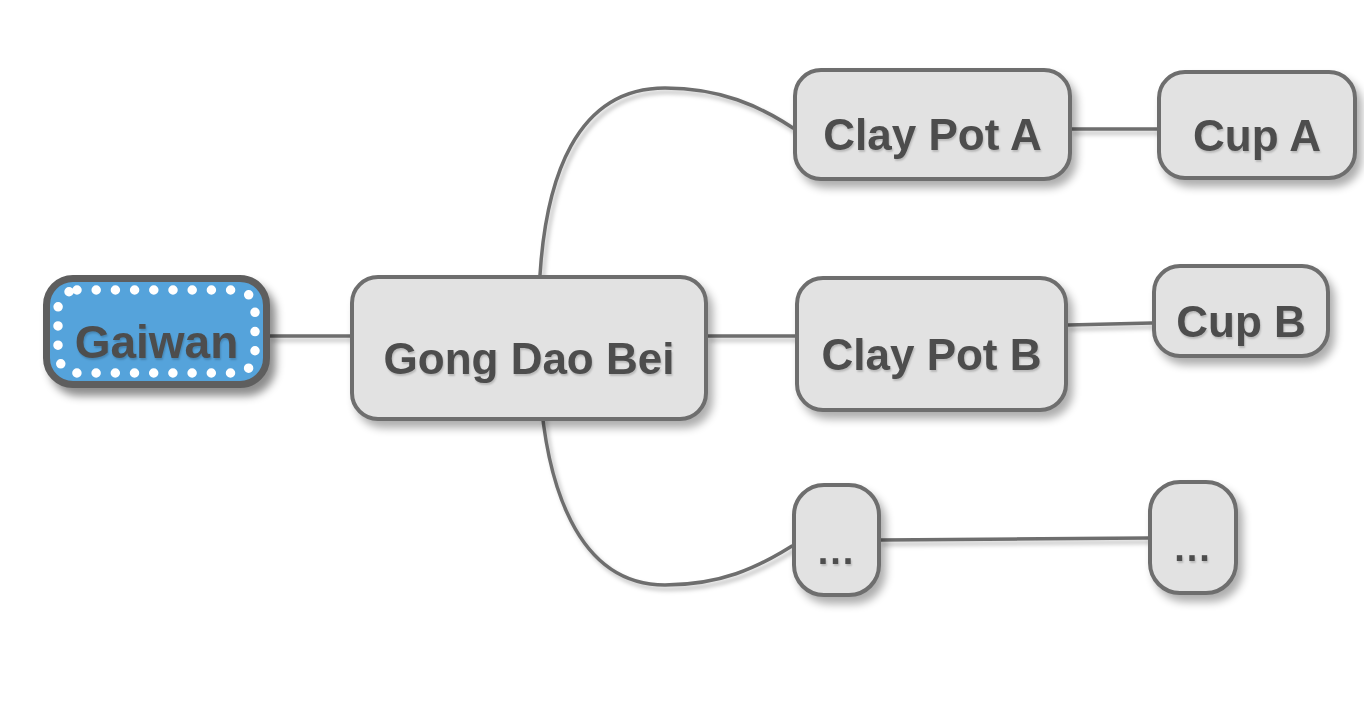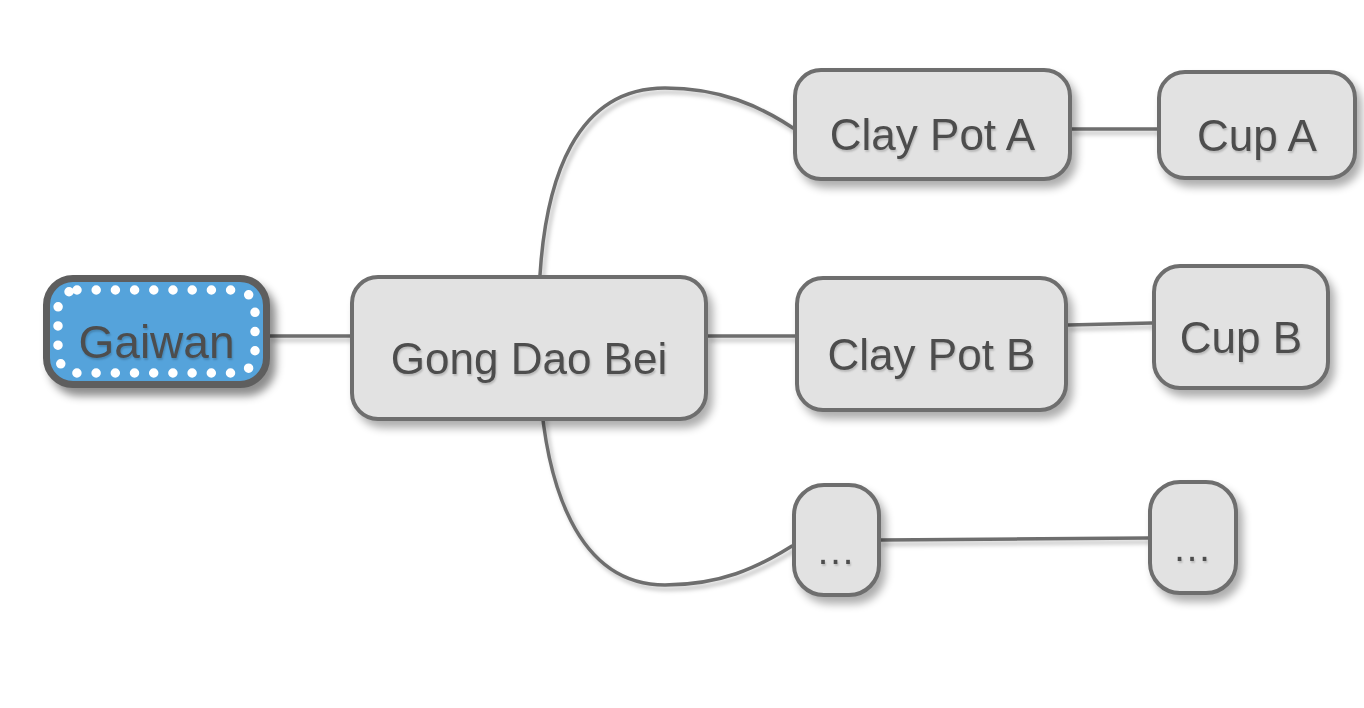--- a/index.html
+++ b/index.html
@@ -31,21 +31,21 @@
     display: flex;
     align-items: center;
     justify-content: center;
     background: #e2e2e2;
     border: 4px solid #6e6e6e;
     border-radius: 28px;
     box-shadow: 5px 7px 8px rgba(0,0,0,0.32);
     cursor: default;
   }
   .node .label {
-    font-weight: normal;
+    font-weight: bold;
     font-size: 44px;
     color: #4d4d4d;
     text-shadow: 1px 2px 2px rgba(0,0,0,0.18);
     white-space: nowrap;
     line-height: 1;
     margin-top: 21px;
   }
   
   #n-gaiwan {
     background: #55a3db;
@@ -59,21 +59,21 @@
     left: 0; top: 0;
     width: 100%; height: 100%;
     pointer-events: none;
   }
   
   #n-gaiwan      { left: 43px;   top: 275px; width: 227px; height: 113px; }
   #n-gongdaobei  { left: 350px;  top: 275px; width: 358px; height: 146px; }
   #n-claypot-a   { left: 793px;  top: 68px;  width: 279px; height: 113px; }
   #n-cup-a       { left: 1157px; top: 70px;  width: 200px; height: 110px; }
   #n-claypot-b   { left: 795px;  top: 276px; width: 273px; height: 136px; }
-  #n-cup-b       { left: 1152px; top: 264px; width: 178px; height: 126px; }
+  #n-cup-b       { left: 1152px; top: 264px; width: 178px; height: 94px; }
   #n-dots-1      { left: 792px;  top: 483px; width: 89px;  height: 114px; border-radius: 32px; }
   #n-dots-2      { left: 1148px; top: 480px; width: 90px;  height: 115px; border-radius: 32px; }
   .ellipsis-node .label { font-size: 38px; letter-spacing: 2px; }
 </style>
 </head>
 <body>
 
 <div id="canvas">
 
   <svg id="edges" viewBox="0 0 1364 708" xmlns="http://www.w3.org/2000/svg">

